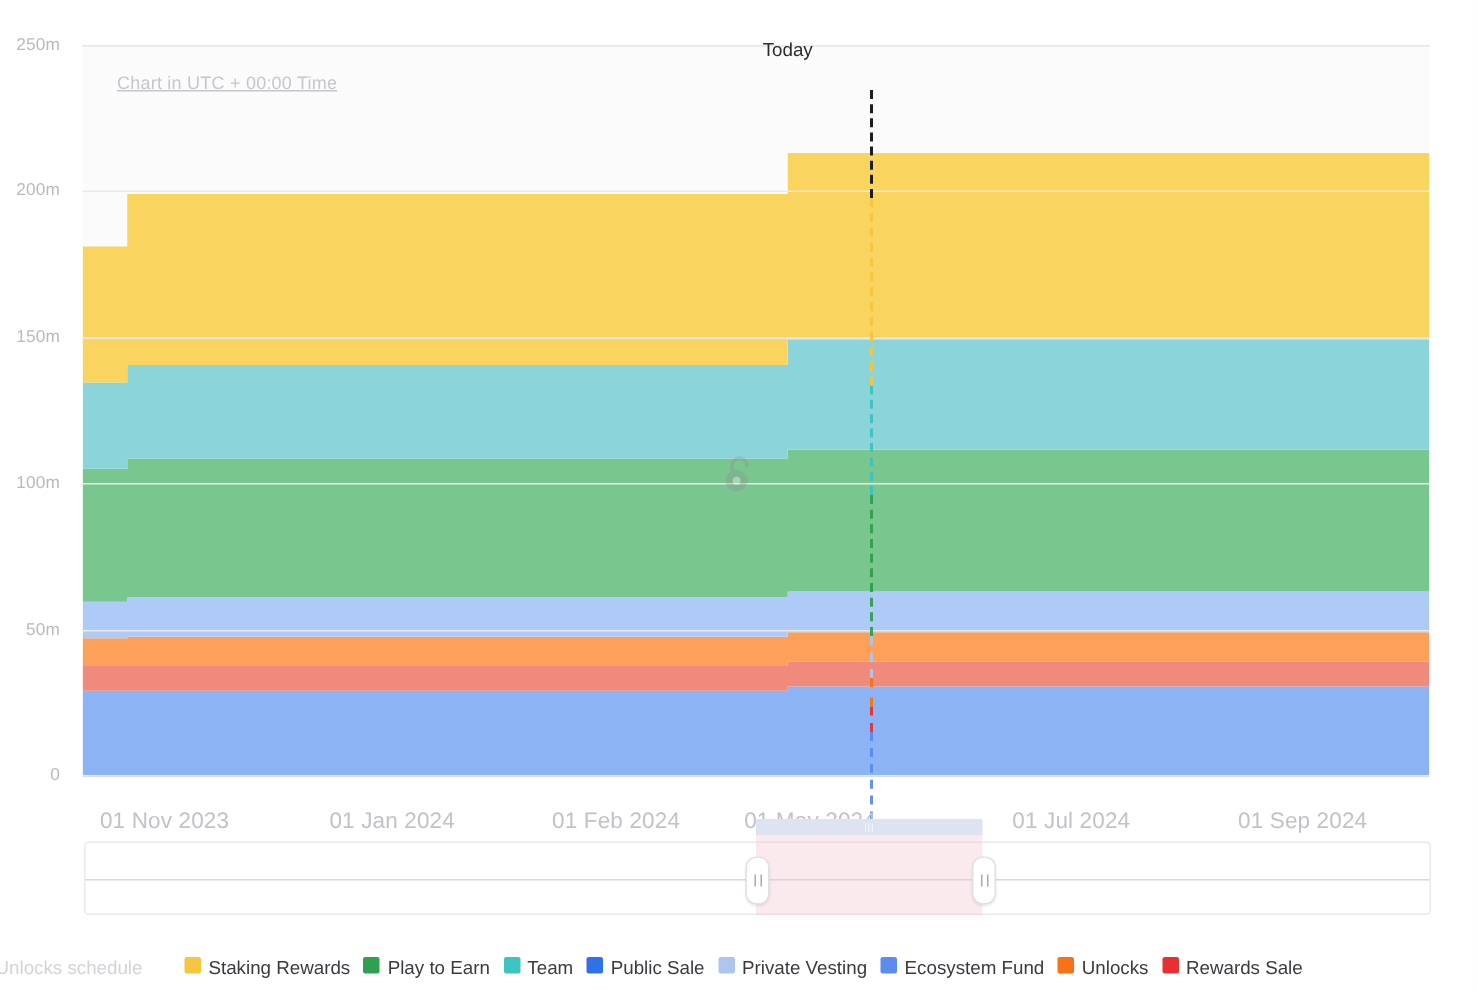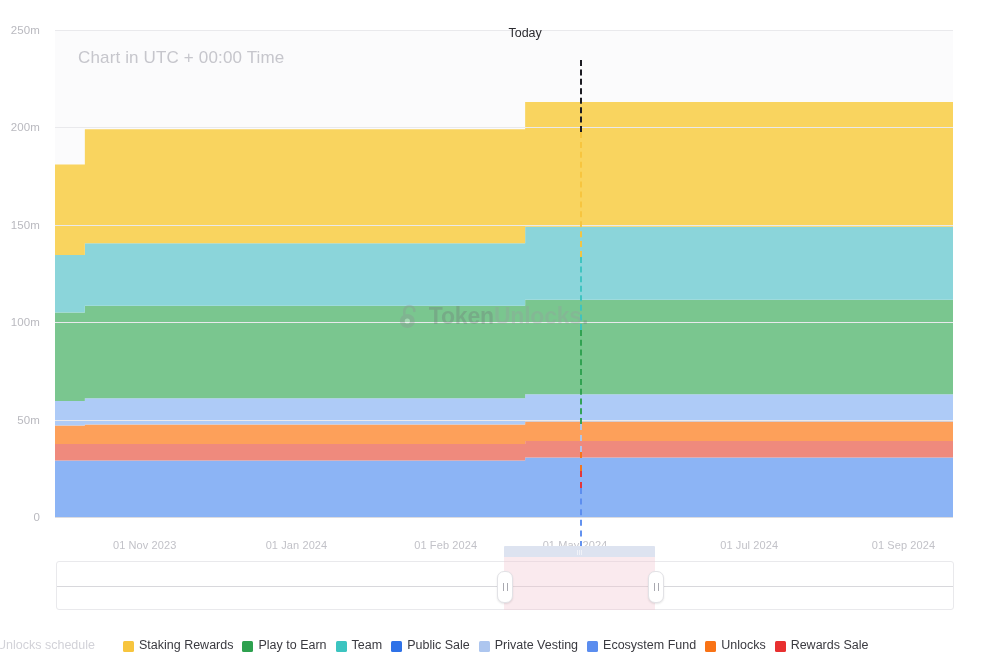--- a/index.html
+++ b/index.html
@@ -68,36 +68,36 @@
     color: #b9b9bf;
     letter-spacing: .1px;
     transform: translateY(-50%);
     white-space: nowrap;
   }
 
   
   .xlabel {
     position: absolute;
     top: 539px;
-    font-size: 11px;
+    font-size: 15px;
     color: #c2c2c8;
     letter-spacing: .1px;
     transform: translateX(-50%);
     white-space: nowrap;
-    margin-left: 35px;
   }
 
   
   .utc-note {
     position: absolute;
     left: 78px;
     top: 48px;
-    font-size: 17px;
+    font-size: 12px;
     color: #c6c6cc;
     letter-spacing: .15px;
+    text-decoration: underline;
   }
 
   
   .today-label {
     position: absolute;
     top: 26px;
     font-size: 12.5px;
     color: #2b2b30;
     transform: translateX(-50%);
     white-space: nowrap;
@@ -208,21 +208,21 @@
     white-space: nowrap;
   }
   .legend-title {
     font-size: 12.5px;
     color: #d2d2d8;
     margin-right: 6px;
     margin-left: -3px;
   }
   .legend-item {
     display: flex;
-    align-items: flex-end;
+    align-items: flex-start;
     gap: 5px;
     margin-right: 9px;
     cursor: pointer;
   }
   .legend-swatch {
     width: 11px;
     height: 11px;
     border-radius: 1.5px;
     flex: none;
   }
@@ -289,21 +289,20 @@
   <div class="today-label" id="today-label" style="left: 525.144px;">Today</div>
 
   <div class="utc-note">Chart in UTC + 00:00 Time</div>
 
   <div class="watermark">
     <svg width="24" height="26" viewBox="0 0 24 26">
       <path d="M7 11 V7.5 A5 5 0 0 1 17 7.5" fill="none" stroke="#8e8e96" stroke-width="2.6" stroke-linecap="round"></path>
       <rect x="2.5" y="10.5" width="15" height="14" rx="7.5" fill="#8e8e96"></rect>
       <circle cx="10" cy="17.5" r="2.6" fill="#ffffff"></circle>
     </svg>
-    <div class="wm-text"><span>Token</span><span class="dim">Unlocks</span><span class="dot">.</span></div>
   </div>
 
   <div class="navigator">
     <div class="nav-midline"></div>
     <div class="nav-selection" id="nav-selection" style="left: 447.204px; width: 150.864px;">
       <div class="nav-selection-cap" id="nav-cap" style="left: 0px; width: 150.864px;">
         <span class="nav-cap-grip">|||</span>
       </div>
     </div>
     <div class="nav-handle" id="nav-handle-left" style="left: 447.204px;">

